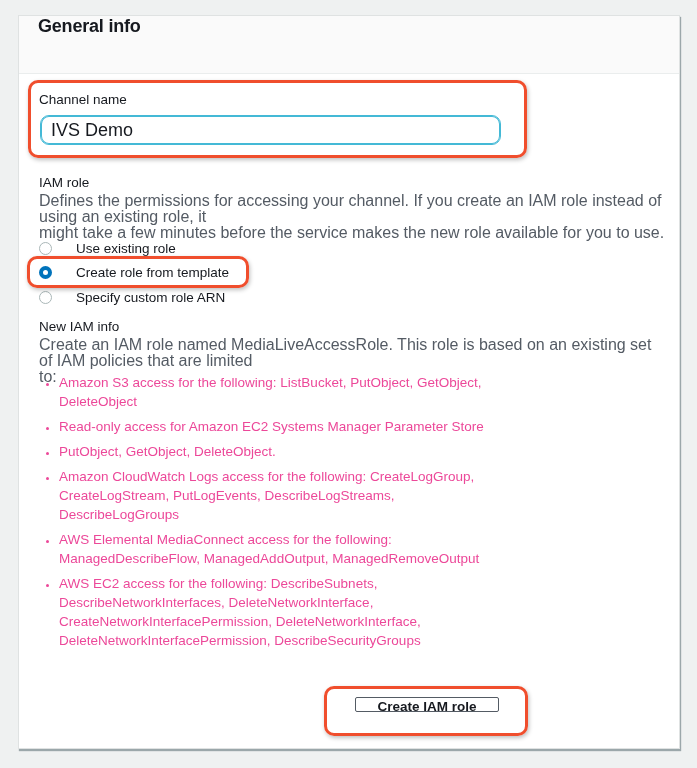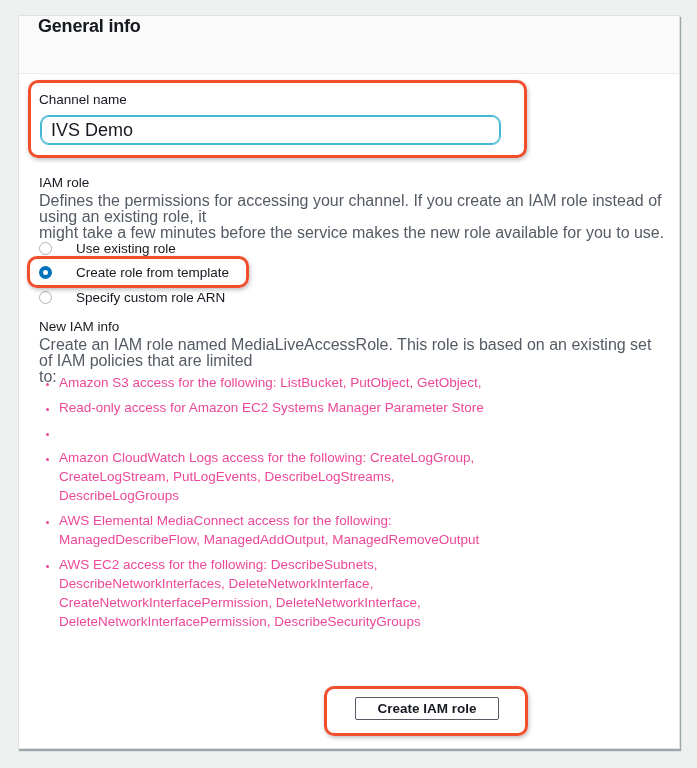--- a/index.html
+++ b/index.html
@@ -71,21 +71,21 @@
     width: 600px;
     font-size: 13.5px; line-height: 19px; color: #ec4899;
   }
   ul.perm-list li {
     margin-bottom: 6px;
     padding-left: 0;
   }
   ul.perm-list li::marker { font-size: 11px; }
   .btn {
     position: absolute; left: 336px; top: 681px;
-    width: 144px; height: 23px;
+    width: 144px; height: 15px;
     border: 1px solid #545b64;
     border-radius: 2px;
     background: #fff;
     font-size: 13.5px; font-weight: bold; color: #16191f;
     font-family: "Liberation Sans", "DejaVu Sans", sans-serif;
     box-sizing: border-box;
     cursor: pointer;
   }
   .annot {
     position: absolute;
@@ -128,25 +128,27 @@
 
   <div class="abs label" style="left:20px; top:303px;">New IAM info</div>
   <div class="abs desc" style="left:20px; top:321px; width:630px;">
     <div>Create an IAM role named MediaLiveAccessRole. This role is based on an existing set of IAM policies that are limited</div>
     <div>to:</div>
   </div>
 
   <ul class="perm-list">
     <li>
       <div>Amazon S3 access for the following: ListBucket, PutObject, GetObject,</div>
+      <div>DeleteObject</div>
     </li>
     <li>
       <div>Read-only access for Amazon EC2 Systems Manager Parameter Store</div>
     </li>
     <li>
+      <div>PutObject, GetObject, DeleteObject.</div>
     </li>
     <li>
       <div>Amazon CloudWatch Logs access for the following: CreateLogGroup,</div>
       <div>CreateLogStream, PutLogEvents, DescribeLogStreams,</div>
       <div>DescribeLogGroups</div>
     </li>
     <li>
       <div>AWS Elemental MediaConnect access for the following:</div>
       <div>ManagedDescribeFlow, ManagedAddOutput, ManagedRemoveOutput</div>
     </li>

